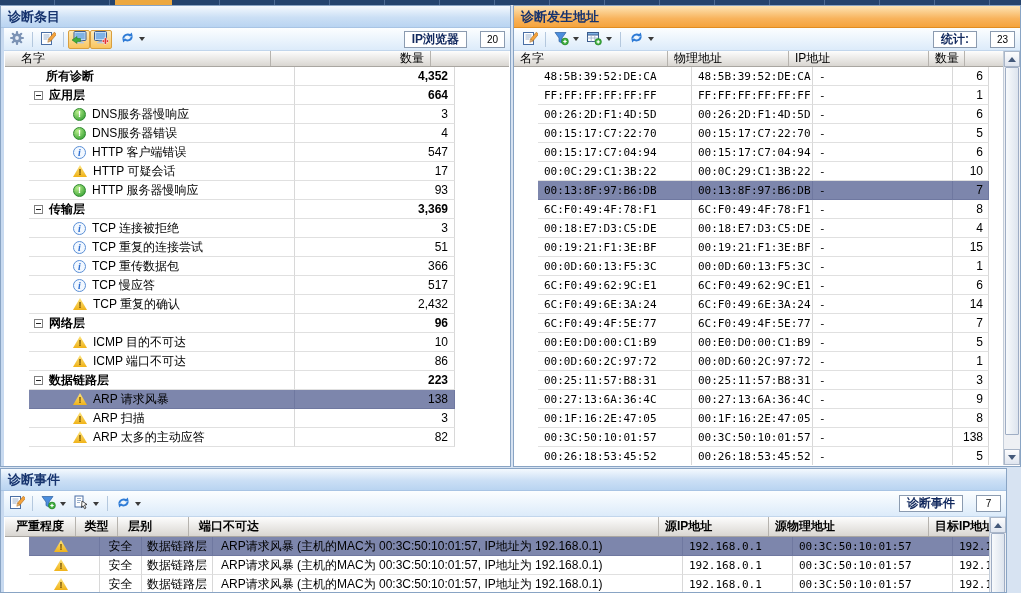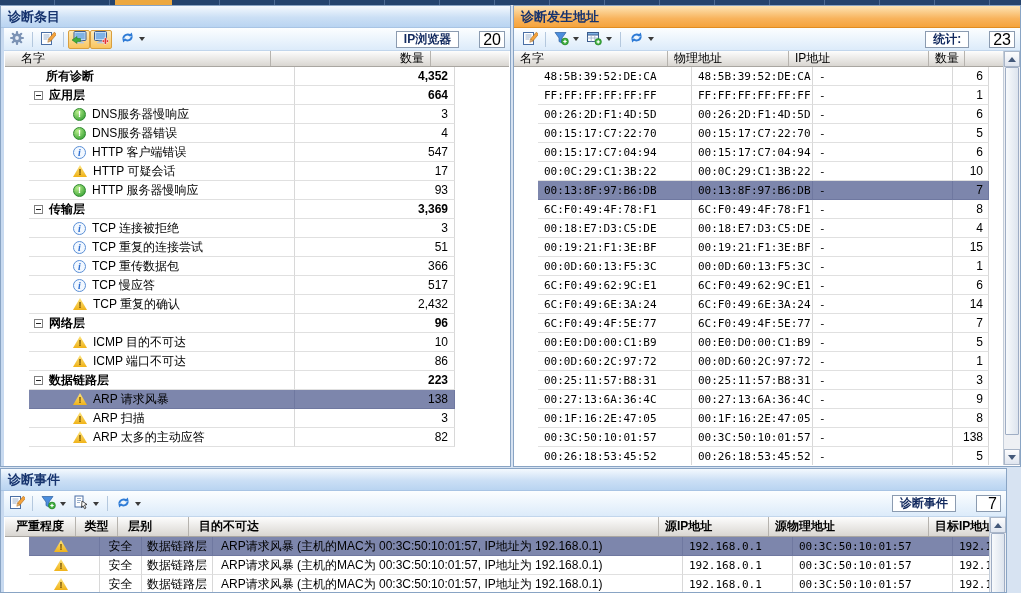--- a/index.html
+++ b/index.html
@@ -31,22 +31,22 @@
   #p1 .toolbar,#p2 .toolbar{height:23px;}
   #p3 .toolbar{height:26px;}
   .tbtn{width:22px;height:19px;display:flex;align-items:center;justify-content:center;flex:none;border:1px solid transparent;}
   .tbtn.hl{background:linear-gradient(#fdeab9,#f9c55f);border:1px solid #d99f3e;border-radius:2px;}
   .tsep{width:1px;height:15px;background:#b4c8de;margin:0 4px;flex:none;}
   .caret{width:0;height:0;border-left:3px solid transparent;border-right:3px solid transparent;
     border-top:4px solid #3a3a3a;margin:0 4px 0 1px;flex:none;}
   .spacer{flex:1;}
   .cntlabel{height:17px;line-height:15px;background:#fff;border:1px solid #8b9bb0;padding:0 7px;
     font-weight:bold;color:#12295e;font-size:12px;flex:none;white-space:nowrap;}
-  .cntval{height:17px;line-height:15px;min-width:25px;text-align:right;background:#fff;
-    border:1px solid #8b9bb0;margin-left:20px;padding:0 3px;font-size:16px;flex:none;}
+  .cntval{height:17px;line-height:15px;min-width:25px;text-align:center;background:#fff;
+    border:1px solid #8b9bb0;margin-left:13px;padding:0 3px;font-size:10px;flex:none;}
 
   
   .gridhead{position:absolute;display:flex;background:linear-gradient(#fdfdfd,#d9d6d1);
     border-bottom:1px solid #a9a6a1;z-index:2;justify-content:space-between;}
   #p1 .gridhead{top:45px;left:4px;right:1px;height:16px;}
   #p2 .gridhead{top:45px;left:0;right:17px;height:16px;}
   #p3 .gridhead{top:48px;left:4px;right:17px;height:20px;}
   .hcell{line-height:15px;font-size:12px;border-right:1px solid #b6b3ae;padding-left:6px;
     flex:none;overflow:hidden;white-space:nowrap;}
   #p3 .hcell{line-height:19px;font-weight:bold;}
@@ -569,21 +569,21 @@
         </span>
       <span class="caret"></span>
       <span class="spacer"></span>
       <span class="cntlabel">诊断事件</span>
       <span class="cntval">7</span>
     </div>
     <div class="gridhead">
       <div class="hcell h-center" style="width:71px;">严重程度</div>
       <div class="hcell h-center" style="width:42px;">类型</div>
       <div class="hcell" style="width:71px;padding-left:10px;">层别</div>
-      <div class="hcell" style="width:470px;padding-left:10px;">目的不可达</div>
+      <div class="hcell" style="width:470px;padding-left:10px;">端口不可达</div>
       <div class="hcell" style="width:110px;">源IP地址</div>
       <div class="hcell" style="width:160px;">源物理地址</div>
       <div class="hcell" style="width:76px;border-right:none;">目标IP地址</div>
       <div class="hcell hfill"></div>
     </div>
     <div class="rows">
         <div class="trow sel">
           <div class="cell e-sev">
             <span class="ico ico-warning"></span>
           </div>

